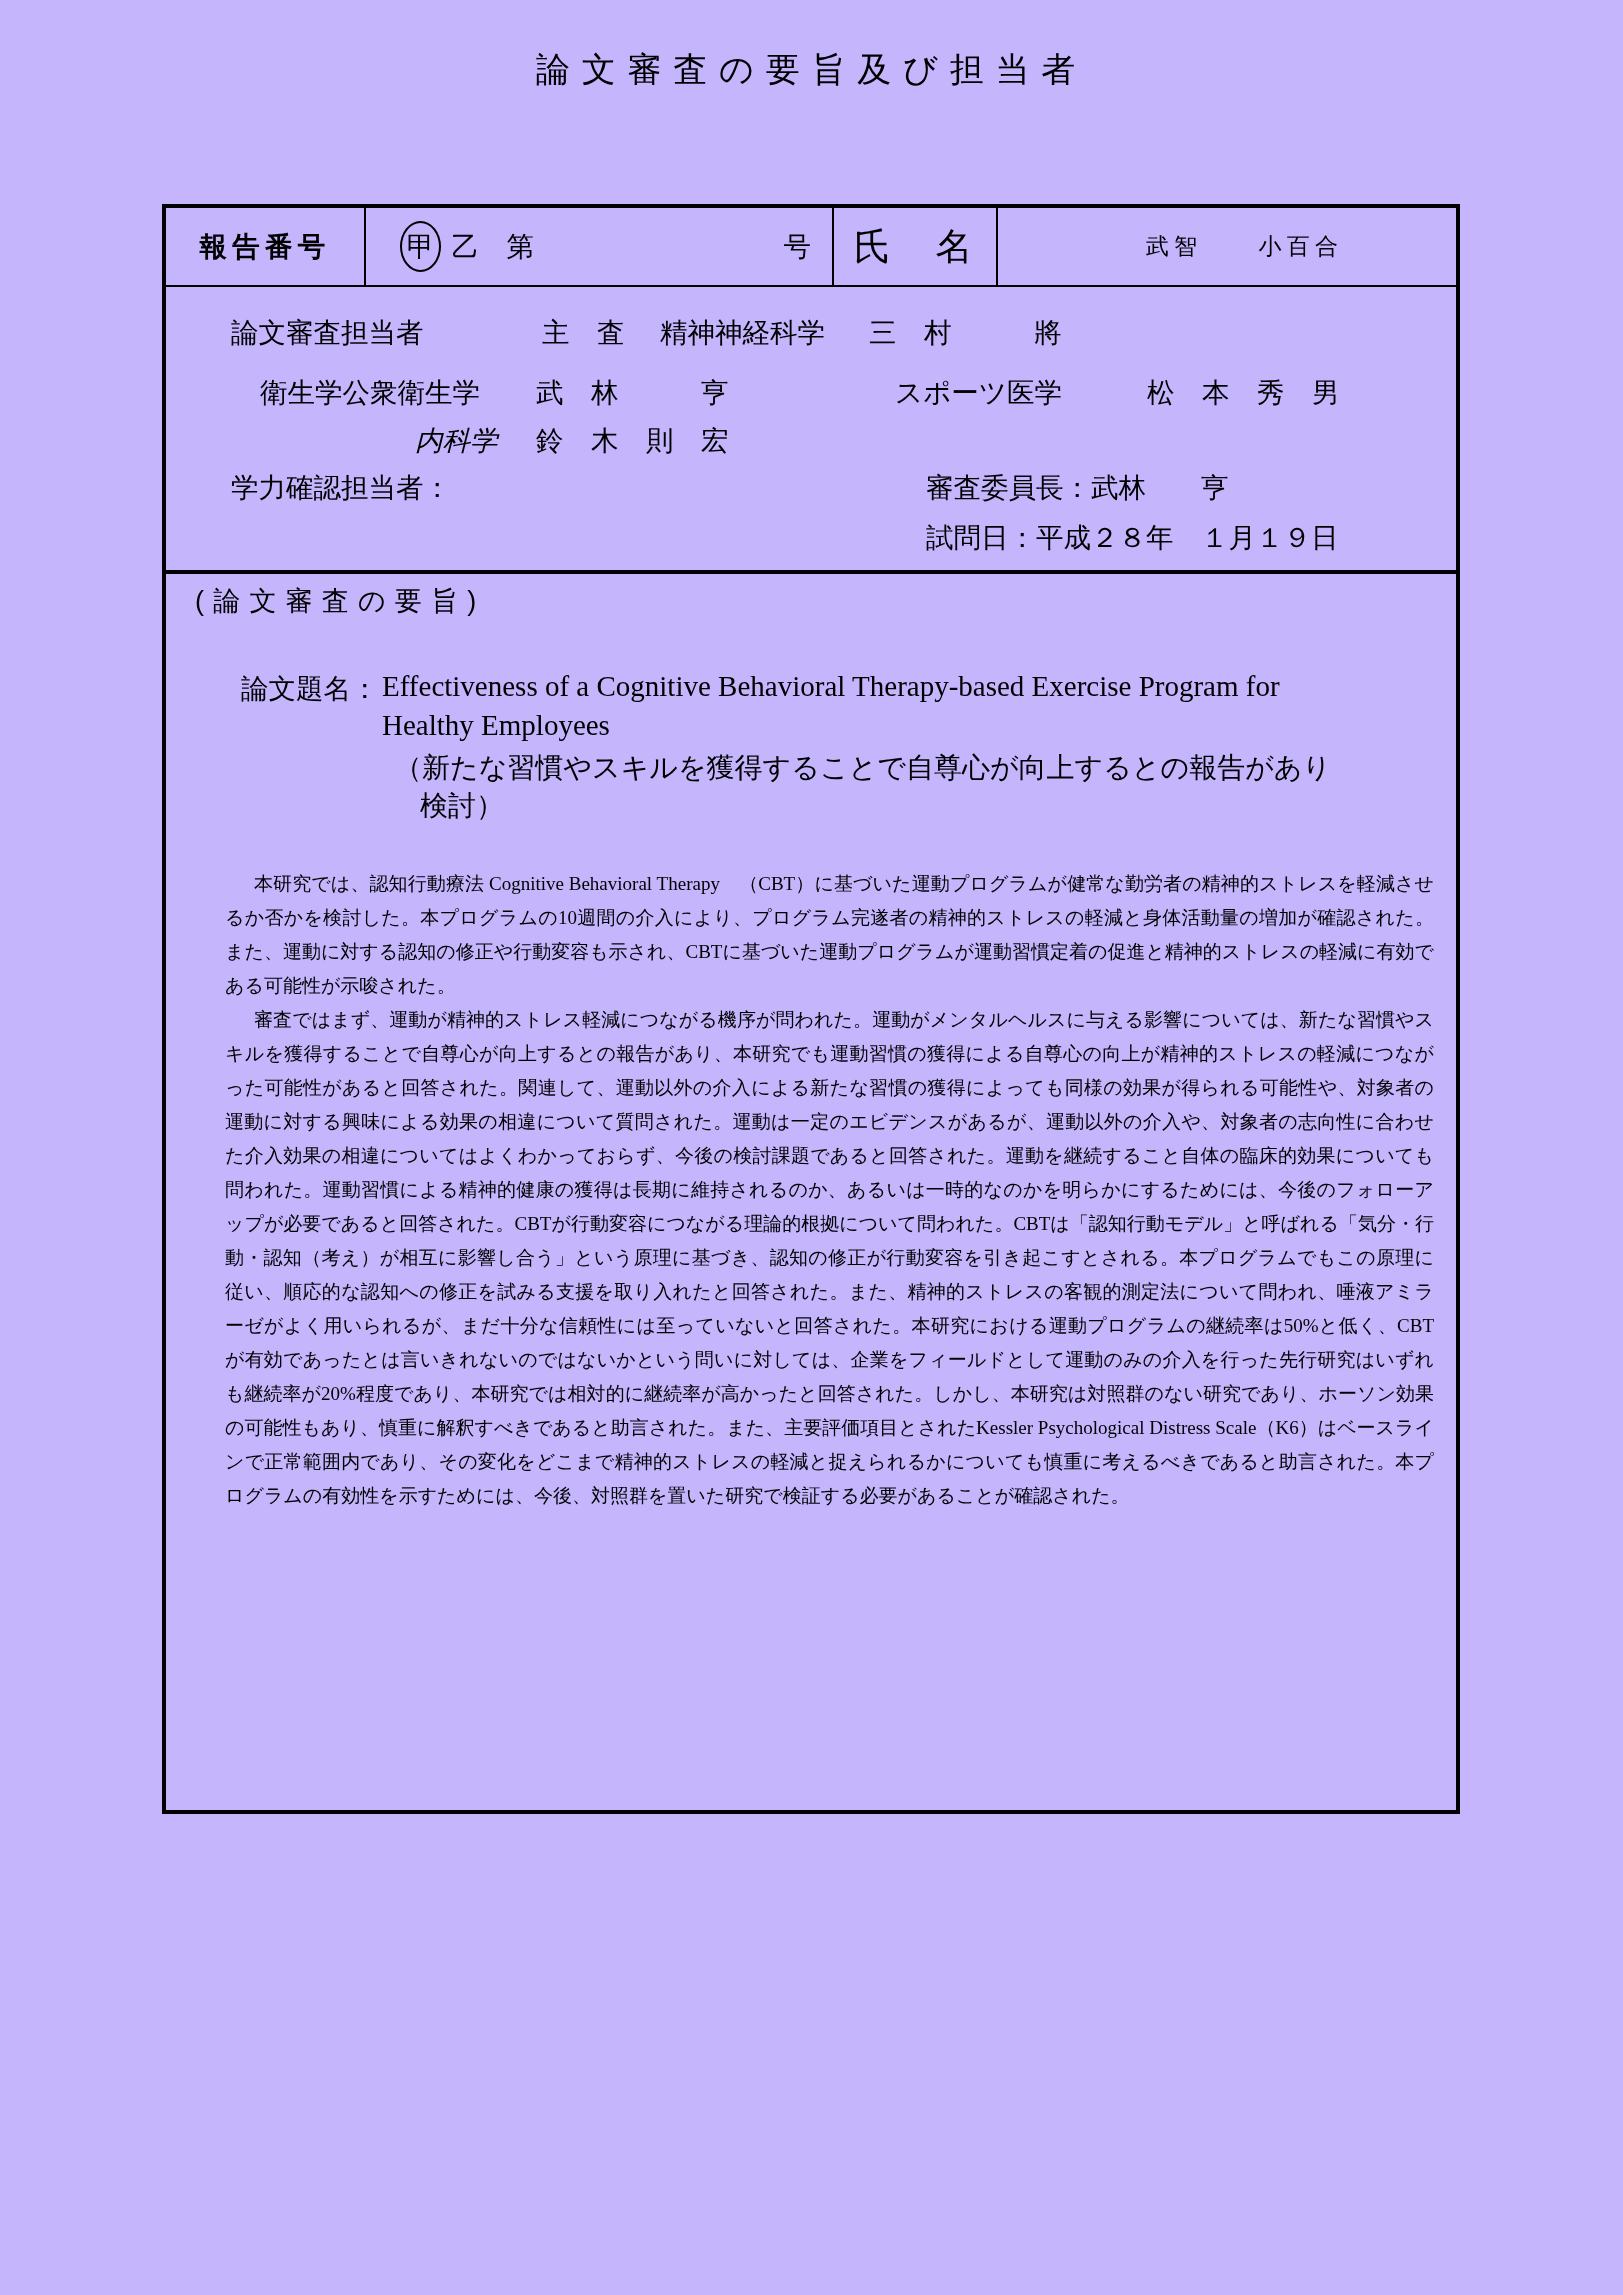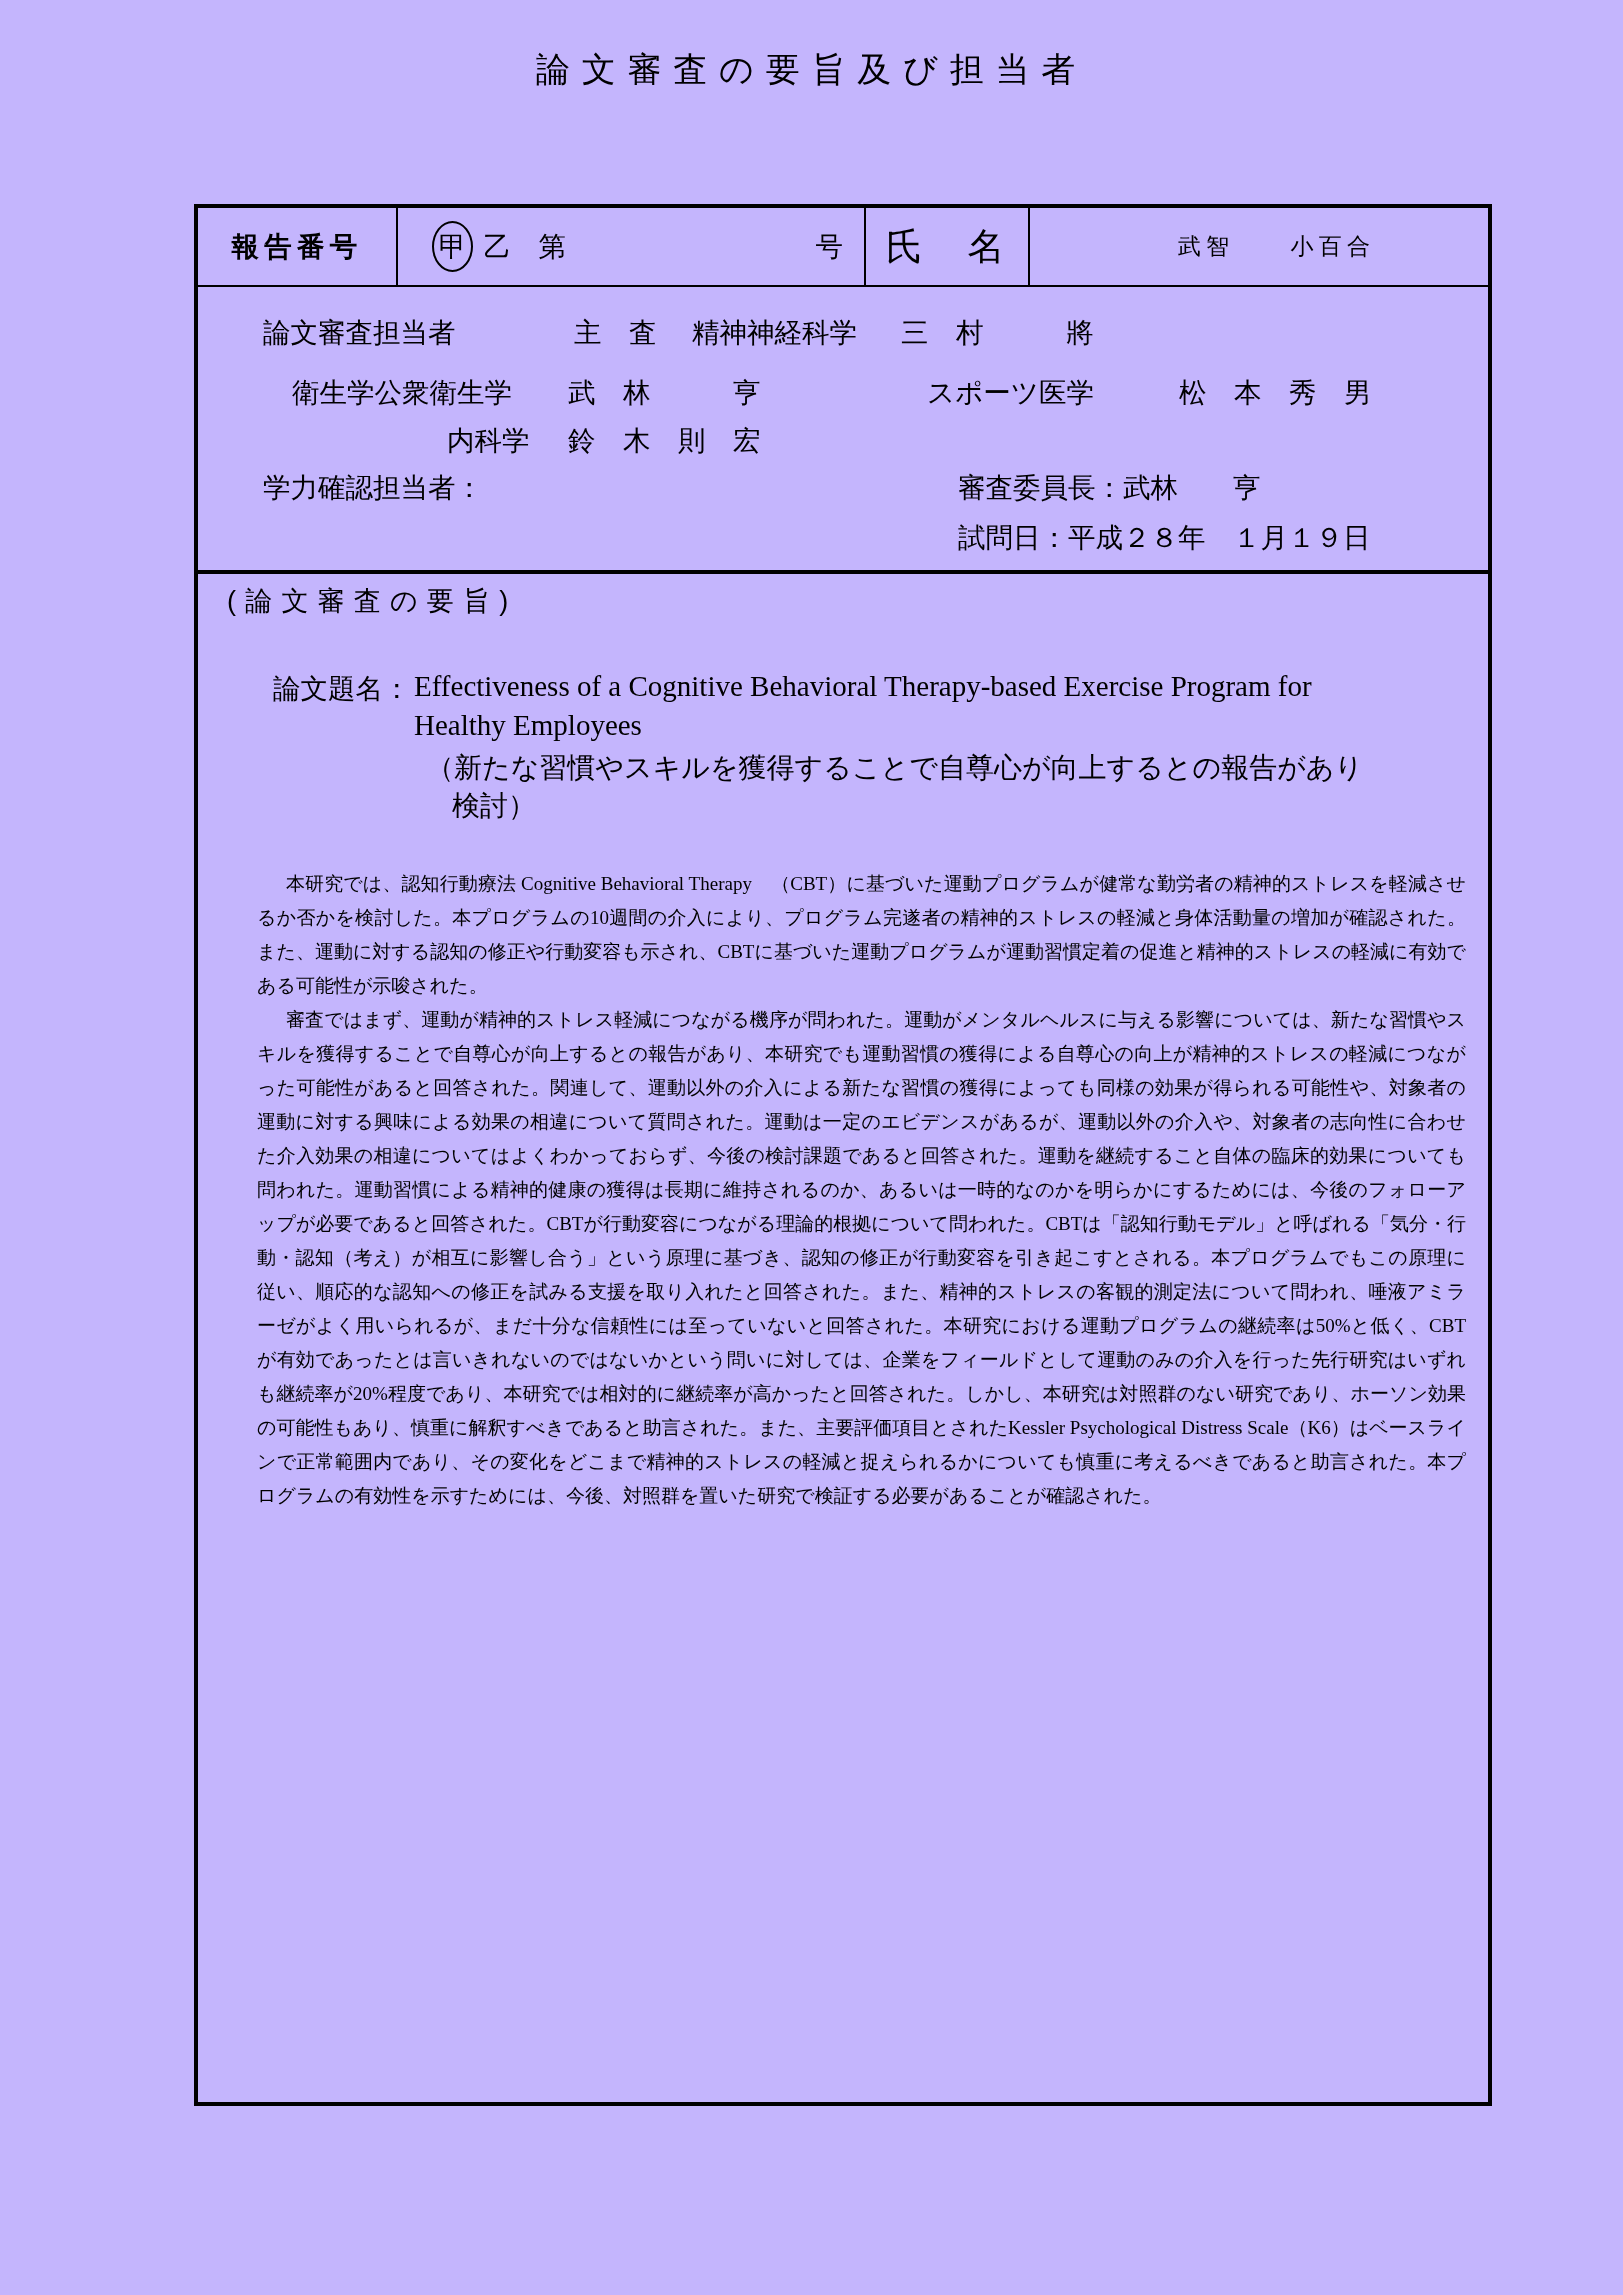--- a/index.html
+++ b/index.html
@@ -22,24 +22,23 @@
     text-align: center;
     font-size: 34px;
     letter-spacing: 11.8px;
     white-space: nowrap;
   }
 
   
   .outer-box {
     position: absolute;
     left: 162px; top: 204px;
-    width: 1298px; height: 1902px;
+    width: 1298px; height: 1610px;
     border: 4.6px solid #000;
     box-sizing: border-box;
-    margin-left: 32px;
   }
 
   
   .header-row {
     position: absolute;
     left: 0; top: 0; right: 0;
     height: 79px;
     border-bottom: 2px solid #000;
     box-sizing: border-box;
     display: flex;
@@ -161,21 +160,21 @@
       <span class="run" style="left:65px; top:27.5px;">論文審査担当者</span>
       <span class="run" style="left:376px; top:27.5px;">主　査</span>
       <span class="run" style="left:494px; top:27.5px;">精神神経科学</span>
       <span class="run" style="left:703px; top:27.5px;">三　村　　　將</span>
 
       <span class="run" style="left:94px; top:88px;">衛生学公衆衛生学</span>
       <span class="run" style="left:370px; top:88px;">武　林　　　亨</span>
       <span class="run" style="left:729px; top:88px;">スポーツ医学</span>
       <span class="run" style="left:981px; top:88px;">松　本　秀　男</span>
 
-      <span class="run" style="left:249px; top:136px;">内科学</span>
+      <span class="run" style="left:249px; top:136px;font-style:italic;">内科学</span>
       <span class="run" style="left:370px; top:136px;">鈴　木　則　宏</span>
 
       <span class="run" style="left:65px; top:183px;">学力確認担当者：</span>
       <span class="run" style="left:760px; top:183px;">審査委員長：武林　　亨</span>
 
       <span class="run" style="left:760px; top:233px;">試問日：平成２８年　１月１９日</span>
     </div>
 
     <div class="summary">
       <div class="summary-heading">(論文審査の要旨)</div>

